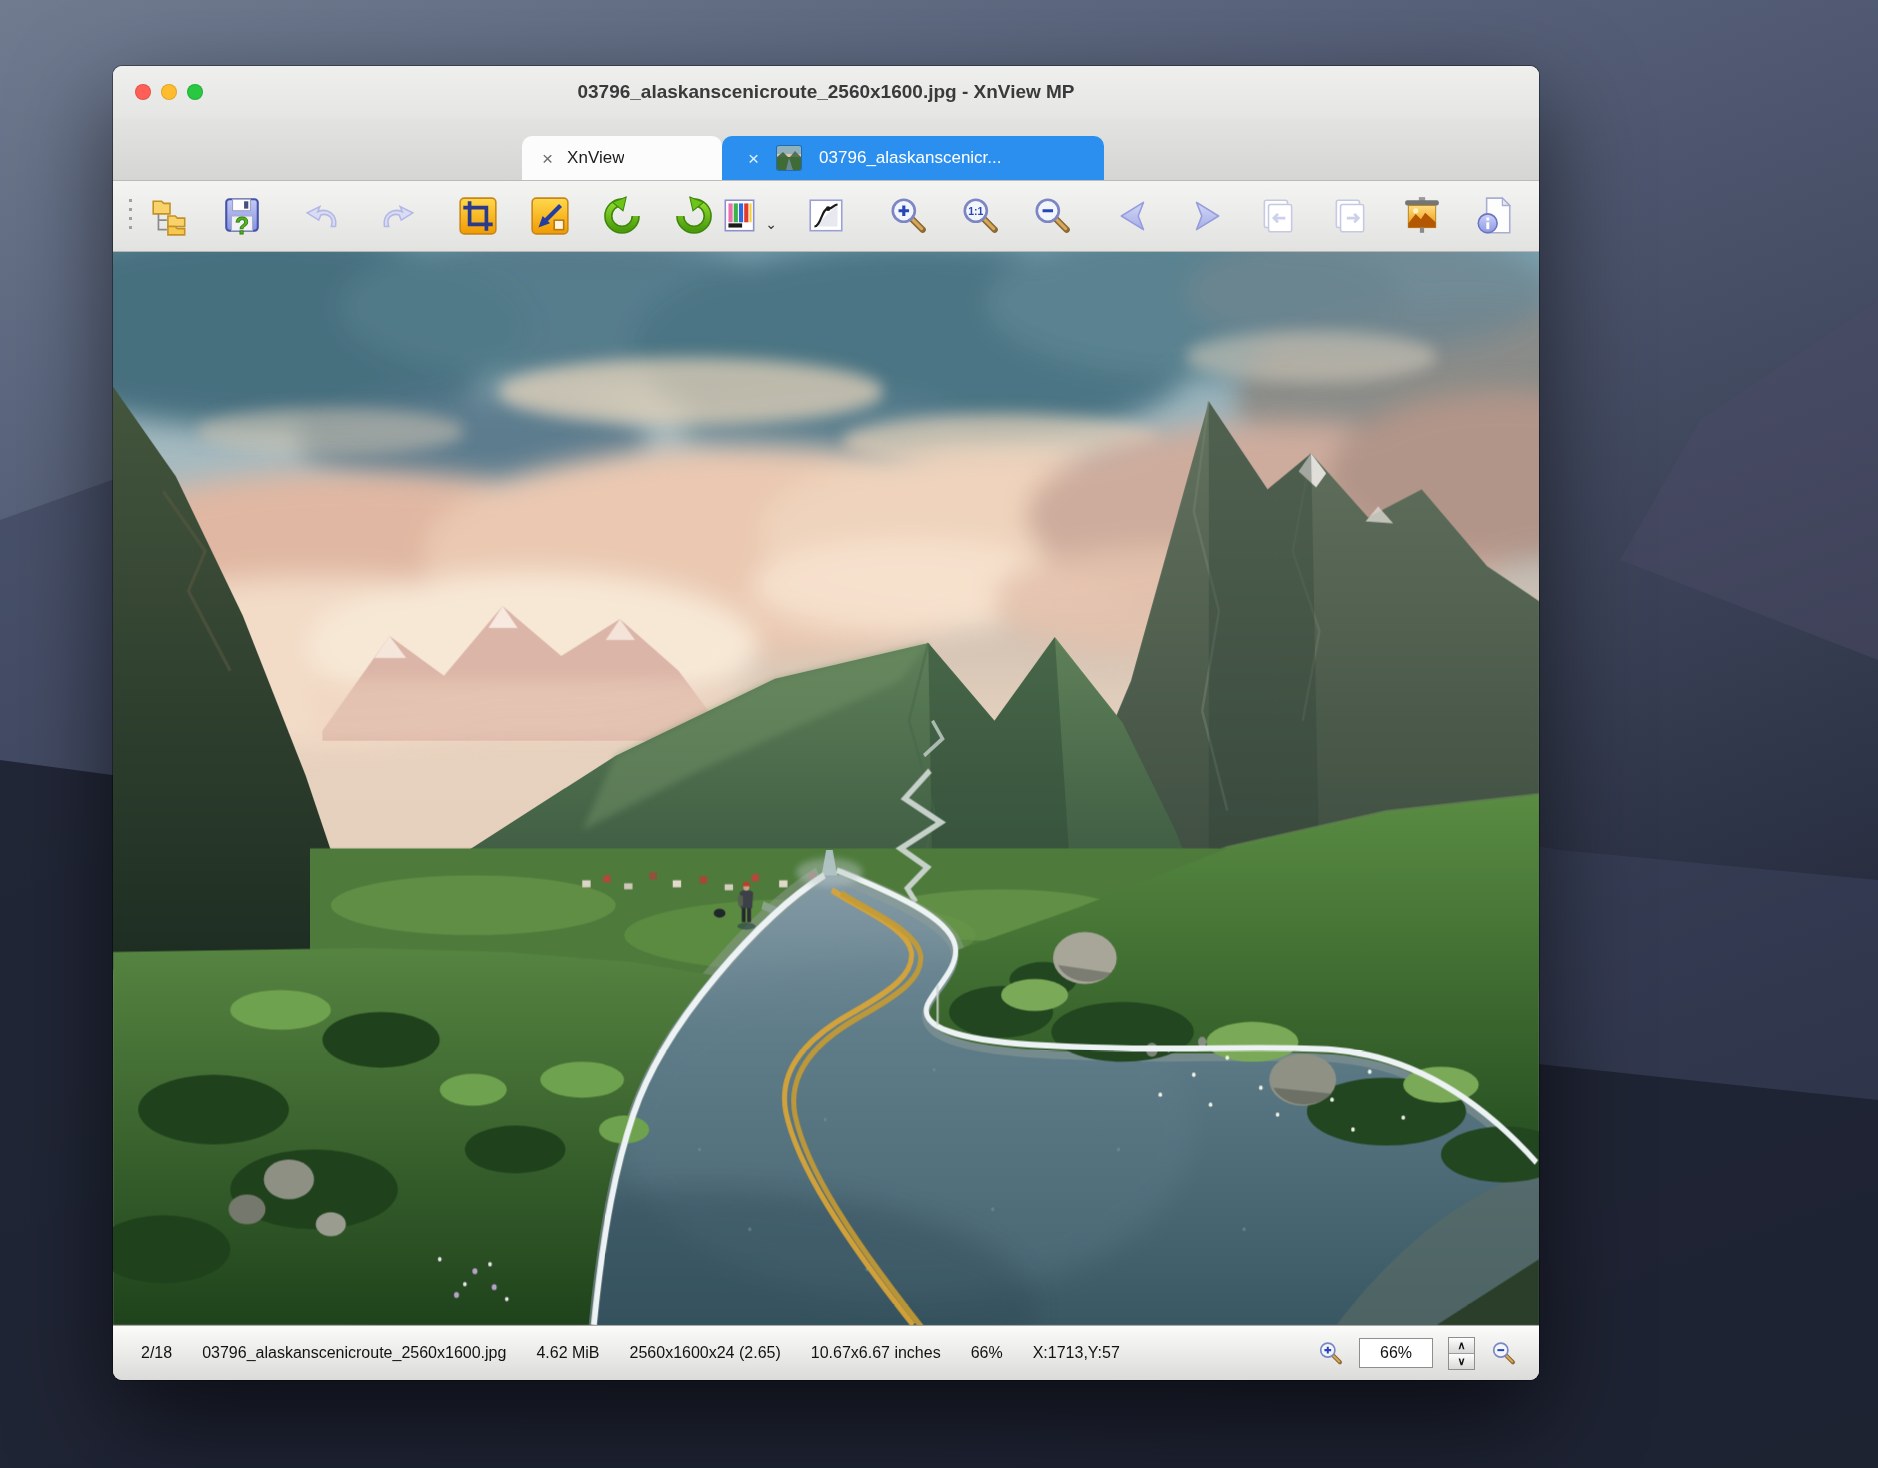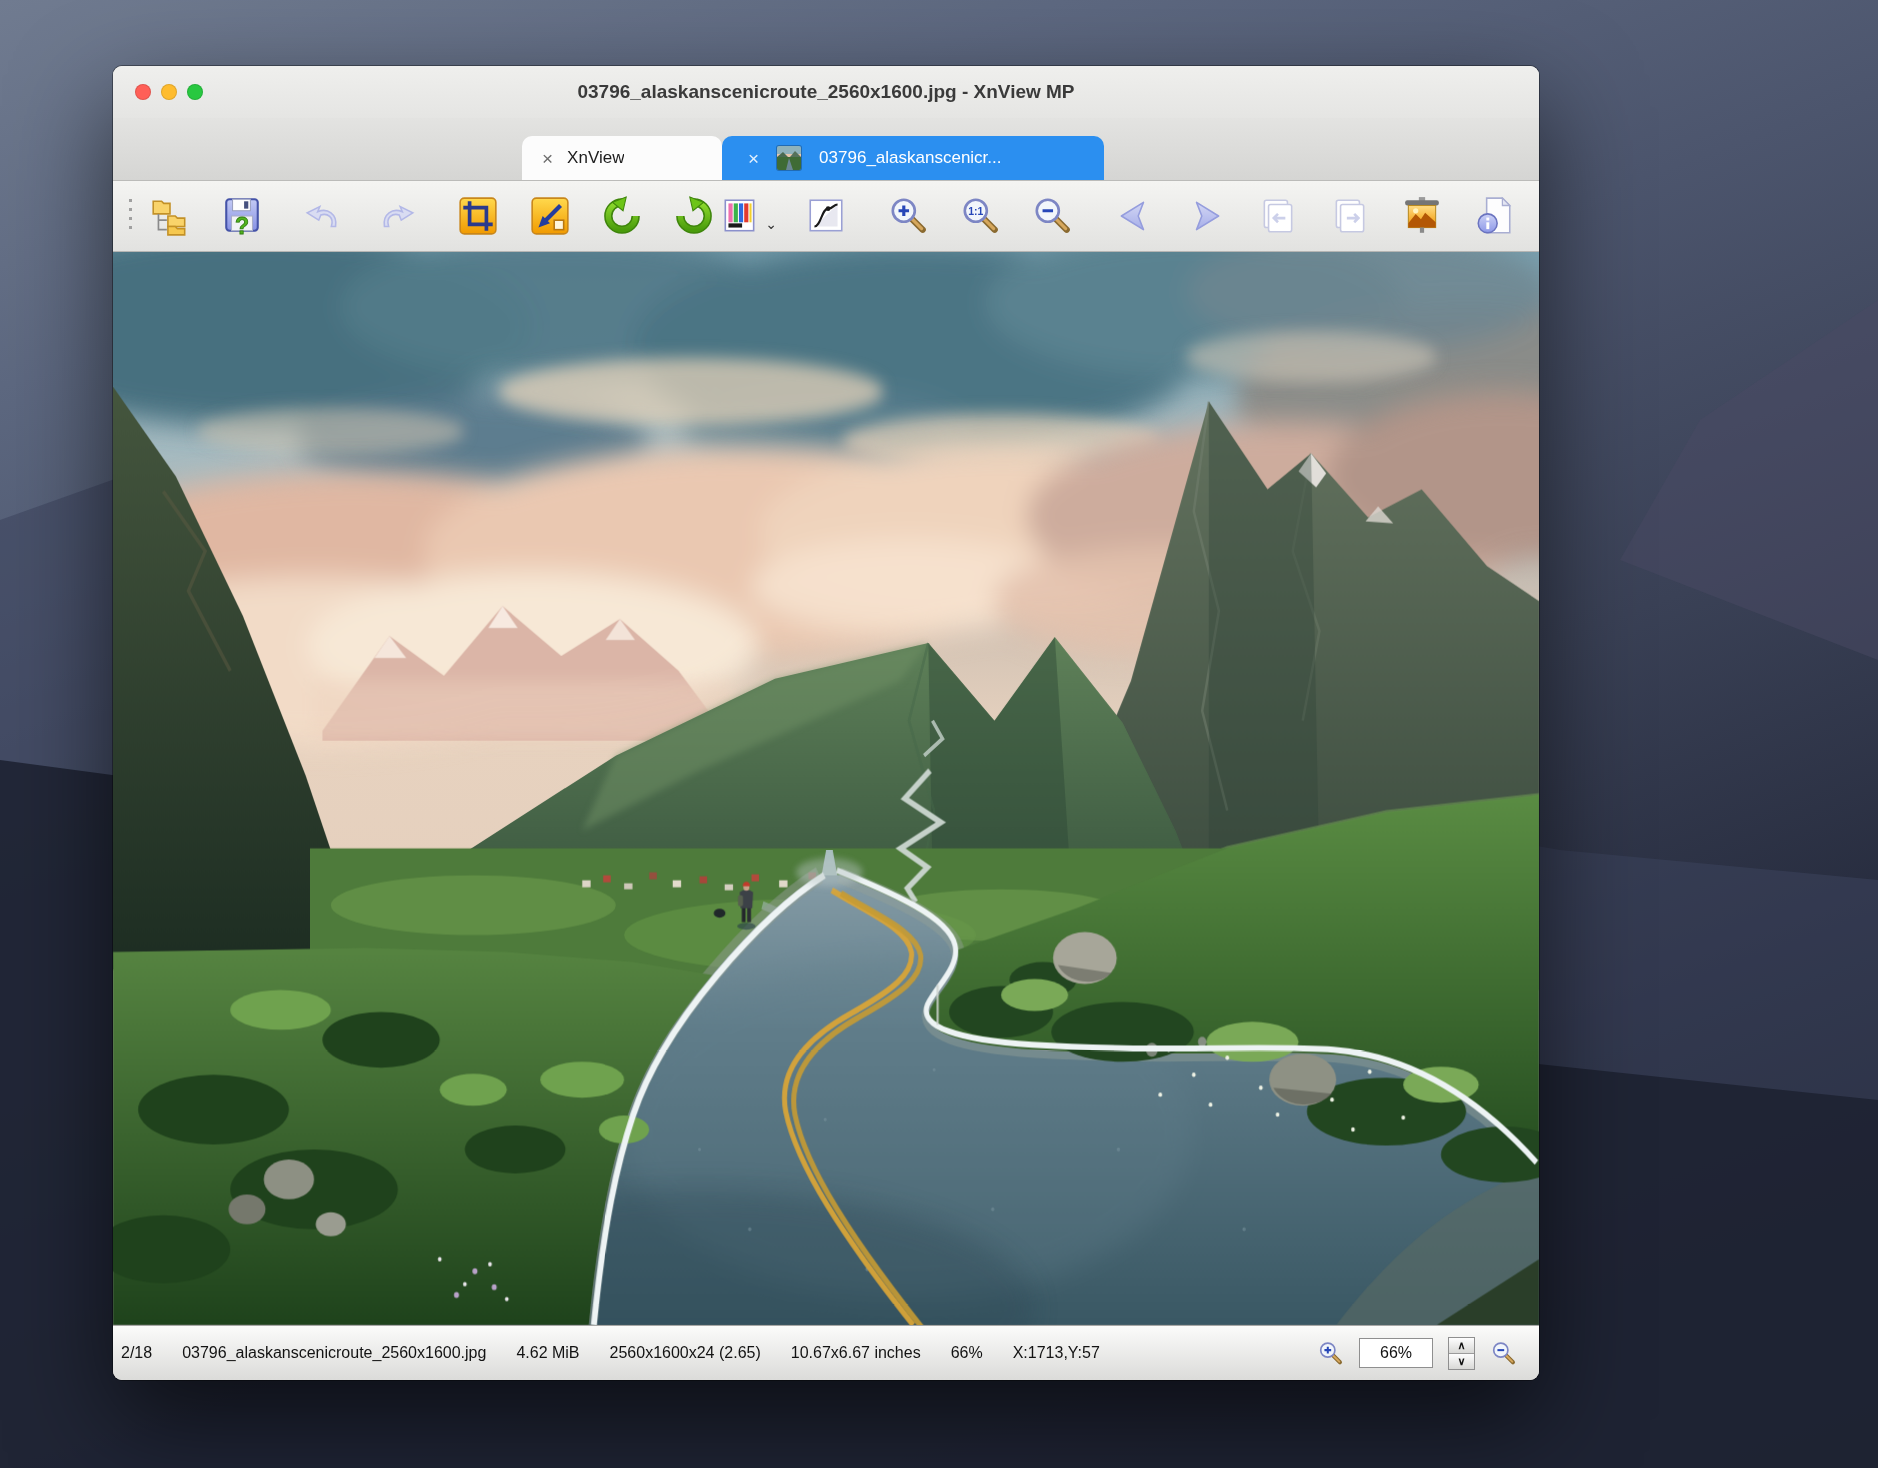--- a/index.html
+++ b/index.html
@@ -45,21 +45,21 @@
   .tb-sep{width:2px;height:44px;margin:0 18px;background-image:repeating-linear-gradient(#9a9a9a 0 2px,transparent 2px 7px);}
   .tbtn{width:46px;height:46px;display:flex;align-items:center;justify-content:center;position:relative;flex:none;background:none;border:0;padding:0;}
   .tbtn svg{width:42px;height:42px;display:block;}
   .tbtn-caret{position:absolute;right:-14px;bottom:8px;font-size:14px;color:#333;line-height:1;}
   .tbtn-wide{margin-right:14px;}
   .tb-overflow{margin-left:auto;font-size:30px;font-weight:bold;color:#3e3e3e;letter-spacing:-2px;}
   
   .viewer{flex:1;min-height:0;position:relative;background:#8e8e8e;}
   .viewer svg{position:absolute;inset:0;width:100%;height:100%;}
   
-  .statusbar{height:54px;display:flex;align-items:center;background:linear-gradient(#fbfbfa,#dbdbd9);border-top:1px solid #a7a7a5;padding:0 22px 0 8px;font-size:16px;color:#131313;flex:none;}
+  .statusbar{height:54px;display:flex;align-items:center;background:linear-gradient(#fbfbfa,#dbdbd9);border-top:1px solid #a7a7a5;padding:0 22px 0 28px;font-size:16px;color:#131313;flex:none;}
   .status-left{display:flex;gap:30px;white-space:nowrap;align-items:center;}
   .status-zoom{margin-left:auto;display:flex;align-items:center;gap:15px;}
   .zoom-input{width:74px;height:30px;border:1px solid #8f8f8f;background:#fff;display:flex;align-items:center;justify-content:center;font-size:16px;box-sizing:border-box;}
   .spinner{display:flex;flex-direction:column;width:27px;border:1px solid #8f8f8f;box-sizing:border-box;}
   .spin-btn{height:15px;background:linear-gradient(#fefefe,#d8d8d6);display:flex;align-items:center;justify-content:center;font-size:11px;font-weight:bold;color:#111;line-height:1;}
   .spin-btn:first-child{border-bottom:1px solid #9b9b9b;}
   .status-magnifier svg{width:27px;height:27px;display:block;}
   .hidden-defs{position:absolute;width:0;height:0;}
 </style>
 </head>

